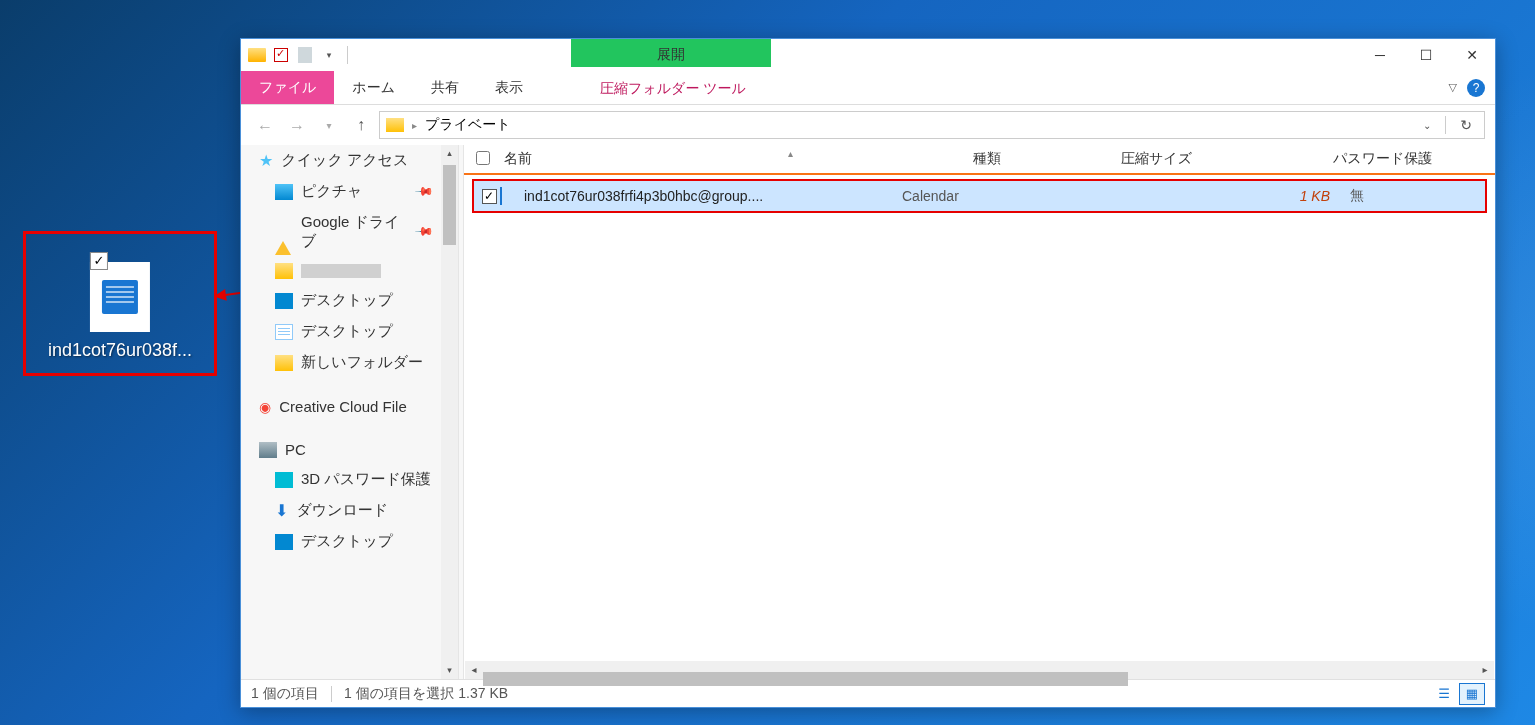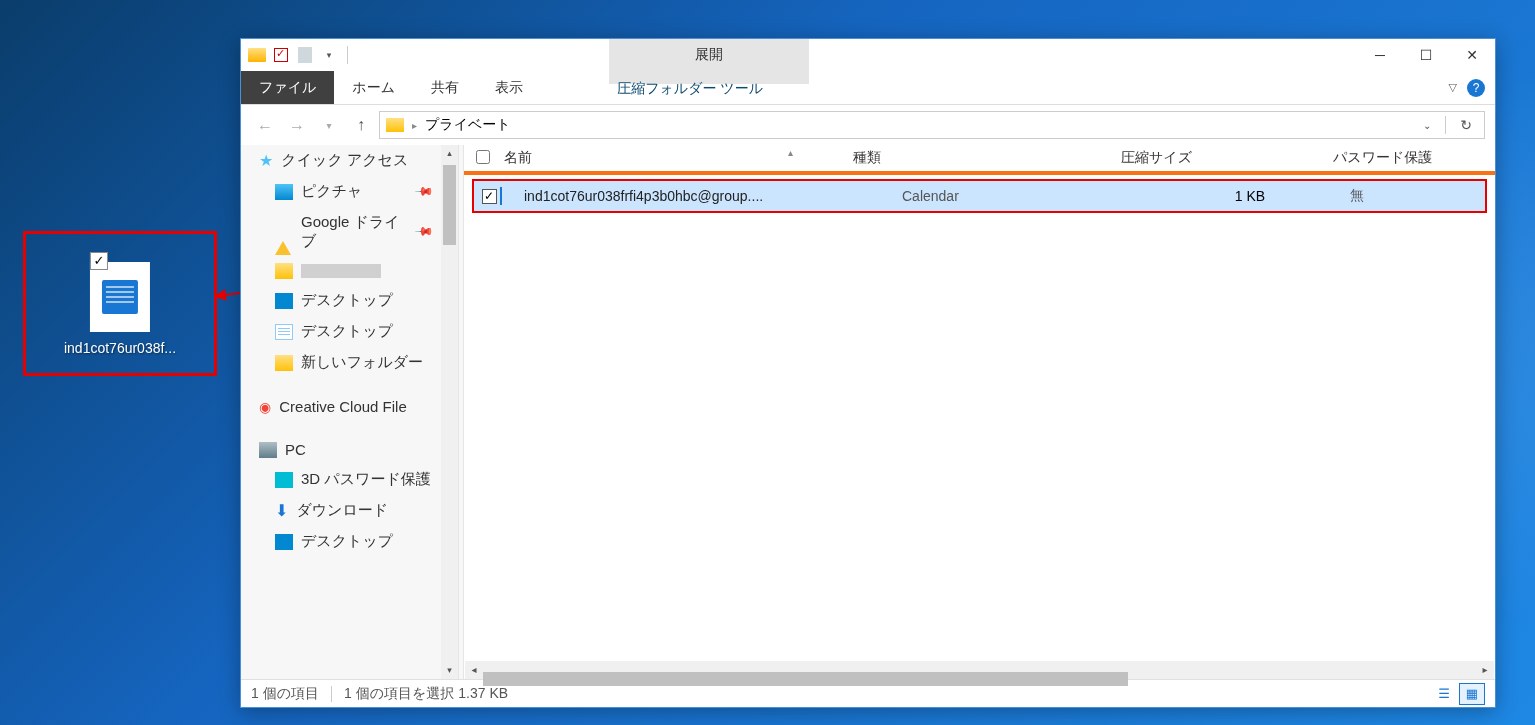--- a/index.html
+++ b/index.html
@@ -4,39 +4,39 @@
 <style>
 * { margin:0; padding:0; box-sizing:border-box; font-family:"Yu Gothic UI","Meiryo",sans-serif; }
 body { width:1535px; height:725px; background:linear-gradient(135deg,#0a3d6b 0%,#1565c0 40%,#1e88e5 100%); position:relative; overflow:hidden; }
 .sunburst { position:absolute; right:-100px; top:50px; width:400px; height:600px; background:radial-gradient(circle at right,rgba(180,220,255,0.15) 0%,transparent 60%); }
 .desktop-icon-wrap { position:absolute; left:23px; top:231px; width:194px; height:145px; border:3px solid #e60000; }
 .desktop-icon { position:absolute; left:50%; top:28px; transform:translateX(-50%); text-align:center; }
 .di-paper { width:60px; height:70px; background:#fff; margin:0 auto; position:relative; }
 .di-check { position:absolute; top:-10px; left:0; width:18px; height:18px; background:#fff; border:1px solid #888; font-size:13px; line-height:16px; text-align:center; }
 .di-cal { position:absolute; top:18px; left:12px; width:36px; height:34px; background:#1976d2; border-radius:2px; }
 .di-cal::before { content:""; position:absolute; top:6px; left:4px; right:4px; height:2px; background:#fff; box-shadow:0 5px 0 #fff,0 10px 0 #fff,0 15px 0 #fff; opacity:0.6; }
-.di-label { color:#fff; font-size:14px; margin-top:8px; text-shadow:1px 1px 2px rgba(0,0,0,0.5); }
+.di-label { color:#fff; font-size:18px; margin-top:8px; text-shadow:1px 1px 2px rgba(0,0,0,0.5); }
 .arrow-line { position:absolute; left:218px; top:295px; width:280px; height:2px; background:#e60000; transform-origin:left; transform:rotate(-8deg); }
 .arrow-line::before { content:""; position:absolute; left:-10px; top:-5px; border:6px solid transparent; border-right:12px solid #e60000; }
 .explorer { position:absolute; left:240px; top:38px; width:1256px; height:670px; background:#fff; border:1px solid #4a90d9; box-shadow:0 4px 20px rgba(0,0,0,0.3); display:flex; flex-direction:column; }
 .titlebar { height:32px; display:flex; align-items:center; background:#fff; }
 .tb-icons { display:flex; align-items:center; padding-left:6px; gap:4px; }
 .tb-ico { width:20px; height:20px; display:flex; align-items:center; justify-content:center; font-size:12px; }
 .tb-folder { width:18px; height:14px; background:linear-gradient(#ffe082,#ffb300); border-radius:1px; }
 .tb-chkbox { width:14px; height:14px; border:1px solid #c00; position:relative; }
 .tb-chkbox::after { content:"✓"; color:#c00; font-size:11px; position:absolute; top:-2px; left:1px; }
 .tb-doc { width:14px; height:16px; background:#cfd8dc; }
-.ribbon-context { position:absolute; left:330px; top:0; width:200px; height:45px; background:#e5e5e5; text-align:center; line-height:30px; font-size:14px; color:#333;margin-left:38px; }
+.ribbon-context { position:absolute; left:330px; top:0; width:200px; height:28px; background:#22c55e; text-align:center; line-height:30px; font-size:14px; color:#333; }
 .tb-title { margin-left:280px; font-size:14px; color:#333; }
 .win-controls { margin-left:auto; display:flex; }
 .win-btn { width:46px; height:32px; display:flex; align-items:center; justify-content:center; font-size:14px; color:#333; }
 .ribbon { height:34px; display:flex; align-items:stretch; border-bottom:1px solid #ddd; position:relative; }
 .ribbon-tab { padding:0 18px; font-size:14px; display:flex; align-items:center; color:#333; }
-.ribbon-tab.file { background:#404040; color:#fff; }
-.ribbon-context-tab { position:absolute; left:322px; width:200px; text-align:right; font-size:14px; line-height:34px; color:#0c4a6e; }
+.ribbon-tab.file { background:#ec4899; color:#fff; }
+.ribbon-context-tab { position:absolute; left:332px; width:200px; text-align:center; font-size:14px; line-height:34px; color:#be185d; }
 .ribbon-right { margin-left:auto; display:flex; align-items:center; padding-right:10px; gap:10px; }
 .chev-down { font-size:11px; color:#555; }
 .help-icon { width:18px; height:18px; border-radius:50%; background:#1976d2; color:#fff; font-size:12px; text-align:center; line-height:18px; }
 .navbar { height:40px; display:flex; align-items:center; padding:0 10px; gap:4px; }
 .nav-btn { width:28px; height:28px; display:flex; align-items:center; justify-content:center; color:#aaa; font-size:16px; }
 .nav-btn.active { color:#555; }
 .addr-bar { flex:1; height:28px; border:1px solid #ccc; display:flex; align-items:center; padding:0 6px; gap:8px; font-size:14px; }
 .addr-folder { width:18px; height:14px; background:linear-gradient(#ffe082,#ffc107); }
 .addr-chev { color:#888; font-size:10px; }
 .addr-refresh { margin-left:auto; padding:0 6px; color:#555; }
@@ -58,37 +58,37 @@
 .sb-desk { background:#0288d1; }
 .sb-doc { background:#fff; border:1px solid #90caf9; position:relative; }
 .sb-doc::after { content:""; position:absolute; top:3px; left:2px; right:2px; height:1px; background:#90caf9; box-shadow:0 3px 0 #90caf9,0 6px 0 #90caf9; }
 .sb-cc { color:#f44336; font-size:14px; }
 .sb-pc { background:linear-gradient(#b0bec5,#607d8b); }
 .sb-3d { background:#00bcd4; }
 .sb-dl { color:#1976d2; font-size:16px; }
 .sb-pin { margin-left:auto; margin-right:22px; color:#888; font-size:12px; transform:rotate(45deg); }
 .sb-redact { display:inline-block; width:80px; height:14px; background:#d0d0d0; }
 .content { flex:1; display:flex; flex-direction:column; position:relative; }
-.col-headers { height:30px; display:flex; align-items:center; border-bottom:4px solid #f97316; font-size:14px; color:#333; padding-left:12px; }
+.col-headers { height:30px; display:flex; align-items:center; border-bottom:2px solid #f97316; font-size:14px; color:#333; padding-left:12px; }
 .ch-chk { width:22px; }
 .ch-chk input { width:14px; height:14px; }
 .ch-name { width:355px; padding-left:6px; position:relative; }
 .ch-name .sort { position:absolute; right:60px; top:-2px; font-size:10px; color:#888; }
-.ch-type { width:268px; }
+.ch-type { width:268px;text-align:center; }
 .ch-size { width:212px; }
 .ch-pw { flex:1; }
 .file-row-wrap { margin:4px 8px 0 8px; border:2px solid #e60000; }
 .file-row { height:30px; display:flex; align-items:center; background:#cce5ff; font-size:14px; padding-left:4px; }
 .fr-chk { width:22px; display:flex; align-items:center; justify-content:center; }
 .fr-chk-box { width:15px; height:15px; background:#fff; border:1px solid #555; text-align:center; line-height:13px; font-size:12px; }
 .fr-ico { width:18px; height:16px; margin-right:6px; }
 .fr-cal { width:14px; height:14px; background:#42a5f5; border:1px solid #1976d2; }
 .fr-name { width:334px; color:#222; }
 .fr-type { width:268px; color:#555;margin-left:44px; }
-.fr-size { width:180px; text-align:center; color:#000000; padding-right:20px; }
+.fr-size { width:180px; text-align:right; color:#c2410c; padding-right:20px;font-style:italic; }
 .fr-pw { color:#555; }
 .annotation { position:absolute; left:18px; top:46px; font-size:22px; font-weight:bold; color:#e60000; }
 .hscroll { height:18px; background:#f0f0f0; display:flex; align-items:center; margin:0 1px; }
 .hscroll-btn { width:18px; height:18px; text-align:center; font-size:10px; color:#555; line-height:18px; }
 .hscroll-track { flex:1; position:relative; }
 .hscroll-thumb { position:absolute; left:0; width:65%; height:14px; top:2px; background:#c0c0c0; }
 .statusbar { height:28px; border-top:1px solid #e0e0e0; display:flex; align-items:center; padding:0 10px; font-size:14px; color:#555; gap:6px; }
 .sb-divider { width:1px; height:16px; background:#ccc; margin:0 6px; }
 .view-btns { margin-left:auto; display:flex; gap:2px; }
 .view-btn { width:26px; height:22px; border:1px solid transparent; display:flex; align-items:center; justify-content:center; font-size:13px; color:#1976d2; }

